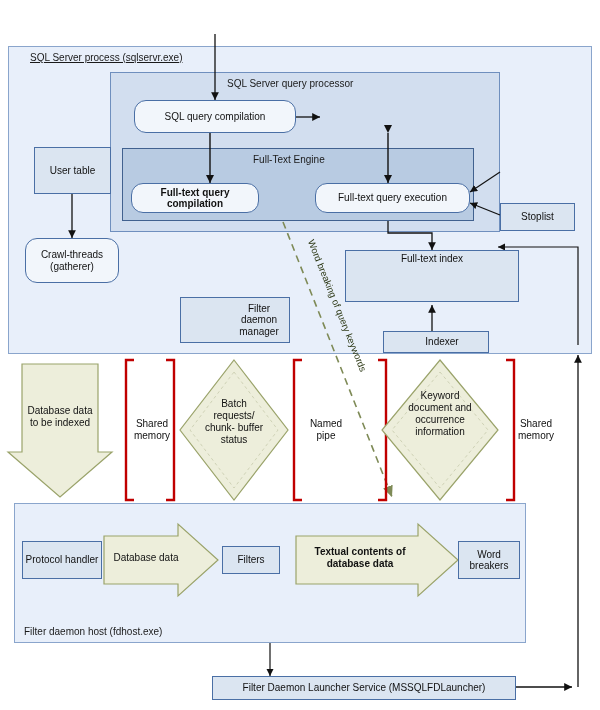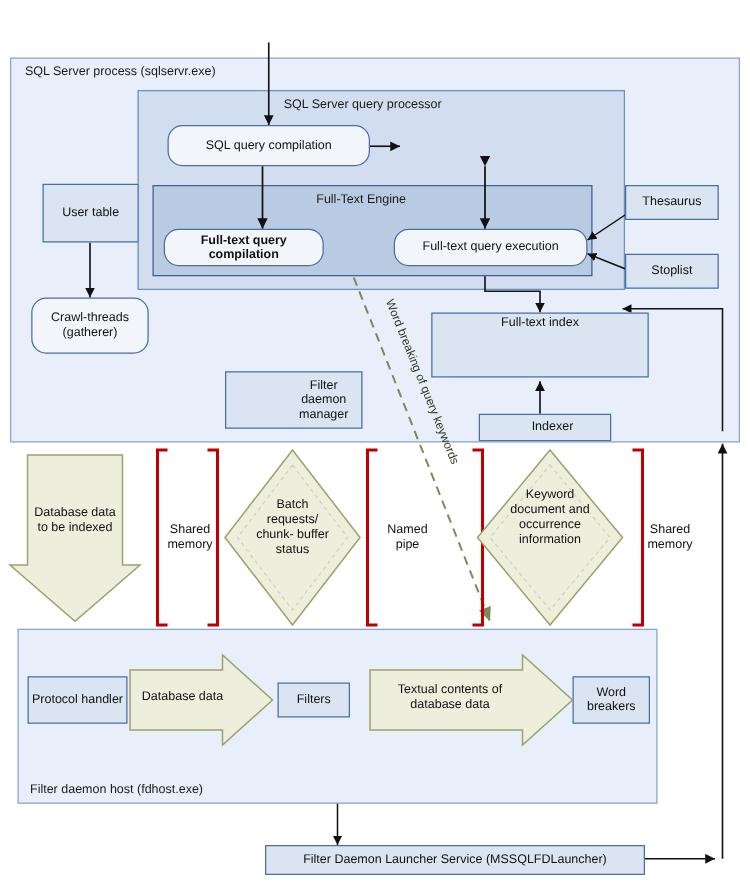--- a/index.html
+++ b/index.html
@@ -16,21 +16,21 @@
   .svgwrap{position:absolute;left:0;top:0;width:600px;height:710px;pointer-events:none;}
   .vlabel{position:absolute;font-size:9.5px;color:#2f3b18;transform-origin:left top;white-space:nowrap;}
   .arrowlabel{position:absolute;font-size:10px;text-align:center;line-height:1.2;}
 </style>
 </head>
 <body>
 
 <div class="canvas">
 
   <div class="panel panel-outer" style="left:8px;top:46px;width:584px;height:308px;"></div>
-  <div class="panel-label" style="left:20px;top:52px;">SQL Server process (sqlservr.exe)</div>
+  <div class="panel-label" style="left:30px;top:52px;text-decoration:underline;">SQL Server process (sqlservr.exe)</div>
 
   <div class="panel panel-mid" style="left:110px;top:72px;width:390px;height:160px;"></div>
   <div class="panel-label" style="left:227px;top:78px;">SQL Server query processor</div>
 
   <div class="panel panel-dark" style="left:122px;top:148px;width:352px;height:73px;"></div>
   <div class="panel-label" style="left:253px;top:154px;">Full-Text Engine</div>
 
   <div class="panel panel-outer" style="left:14px;top:503px;width:512px;height:140px;"></div>
   <div class="panel-label" style="left:24px;top:626px;">Filter daemon host (fdhost.exe)</div>
 
@@ -107,21 +107,20 @@
 
 
   <div class="box roundbox" style="left:134px;top:100px;width:162px;height:33px;">SQL query compilation</div>
 
   <div class="box roundbox" style="left:131px;top:183px;width:128px;height:30px;font-weight:bold;">Full-text query compilation</div>
   <div class="box roundbox" style="left:315px;top:183px;width:155px;height:30px;">Full-text query execution</div>
 
   <div class="box bluebox" style="left:34px;top:147px;width:77px;height:47px;">User table</div>
   <div class="box roundbox" style="left:25px;top:238px;width:94px;height:45px;">Crawl-threads (gatherer)</div>
 
-  <div class="box bluebox" style="left:500px;top:148px;width:75px;height:28px;">Thesaurus</div>
   <div class="box bluebox" style="left:500px;top:203px;width:75px;height:28px;">Stoplist</div>
 
   <div class="box bluebox" style="left:345px;top:250px;width:174px;height:52px;align-items:flex-start;padding-top:2px;">
     <span style="background:#dbe5f1;padding:0 3px;">Full-text index</span>
   </div>
 
   <div class="box bluebox" style="left:383px;top:331px;width:106px;height:22px;padding-left:12px;">Indexer</div>
 
   <div class="box bluebox" style="left:180px;top:297px;width:110px;height:46px;padding-left:48px;">Filter daemon manager</div>
 
@@ -132,17 +131,17 @@
   <div class="box bluebox" style="left:212px;top:676px;width:304px;height:24px;">Filter Daemon Launcher Service (MSSQLFDLauncher)</div>
 
   <div class="arrowlabel" style="left:22px;top:405px;width:76px;">Database data to be indexed</div>
   <div class="arrowlabel" style="left:132px;top:418px;width:40px;">Shared memory</div>
   <div class="arrowlabel" style="left:200px;top:398px;width:68px;">Batch requests/ chunk- buffer status</div>
   <div class="arrowlabel" style="left:304px;top:418px;width:44px;">Named pipe</div>
   <div class="arrowlabel" style="left:406px;top:390px;width:68px;">Keyword document and occurrence information</div>
   <div class="arrowlabel" style="left:514px;top:418px;width:44px;">Shared memory</div>
 
   <div class="arrowlabel" style="left:110px;top:552px;width:72px;">Database data</div>
-  <div class="arrowlabel" style="left:304px;top:546px;width:112px;">Textual contents of database data</div>
+  <div class="arrowlabel" style="left:304px;top:546px;width:112px;font-weight:bold;">Textual contents of database data</div>
 
   <div class="vlabel" style="left:316px;top:238px;transform:rotate(68deg);">Word breaking of query keywords</div>
 
 </div>
 
 </body></html>

